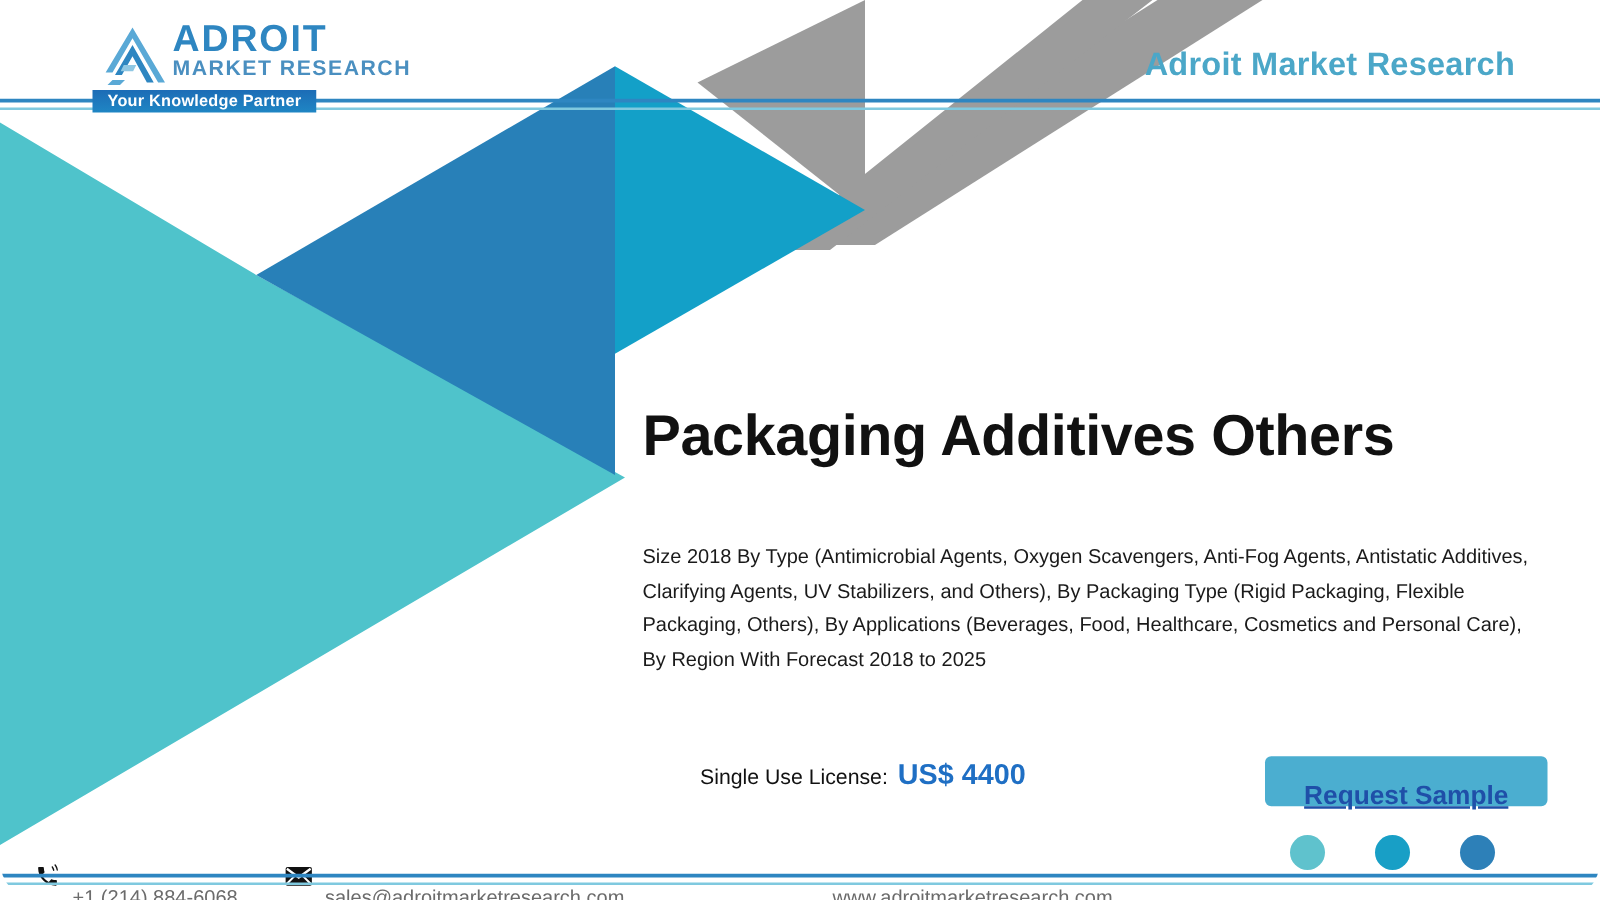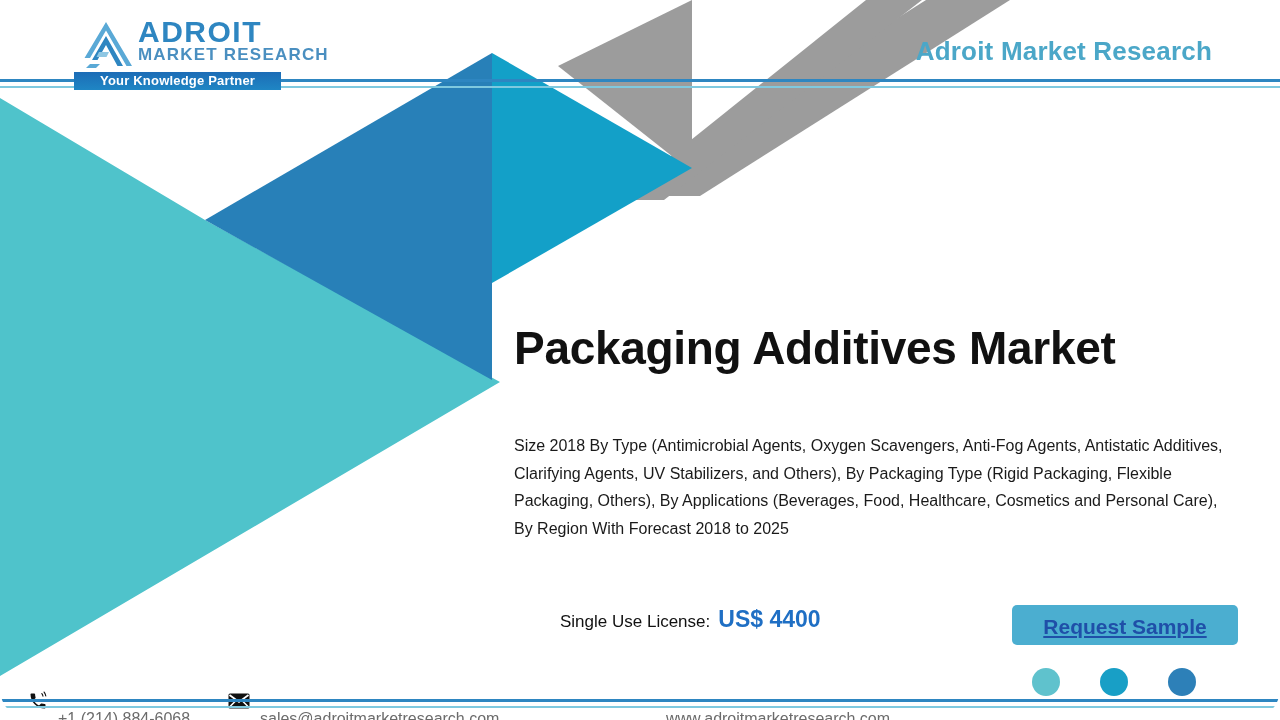--- a/index.html
+++ b/index.html
@@ -88,21 +88,21 @@
     color: #4A8FC0;
     letter-spacing: 1.2px;
     line-height: 14px;
     white-space: nowrap;
   }
   #logo-tagline {
     position: absolute;
     left: 74px;
     top: 72px;
     height: 18px;
-    padding: 0 26px;
+    padding: 0 12px;
     background: #1D6FB8;
     background: linear-gradient(180deg, #1C6CB6 0%, #1F86C4 100%);
     color: #ffffff;
     font-family: "Liberation Sans", sans-serif;
     font-size: 13px;
     font-weight: bold;
     line-height: 18px;
     letter-spacing: .2px;
     white-space: nowrap;
     z-index: 9;
@@ -173,21 +173,21 @@
     height: 40px;
     border: none;
     border-radius: 5px;
     background: #4BAED0;
     color: #1F4FA8;
     font-family: "Liberation Sans", sans-serif;
     font-size: 21px;
     font-weight: bold;
     text-decoration: underline;
     cursor: pointer;
-    padding: 2px;
+    padding: 12px;
     line-height: 40px;
     text-align: center;
   }
 
   
   #footer {
     position: absolute;
     left: 0;
     top: 662px;
     width: 1280px;
@@ -264,21 +264,21 @@
     </svg>
     <div id="logo-words">
       <div class="logo-adroit">ADROIT</div>
       <div class="logo-sub">MARKET RESEARCH</div>
     </div>
   </div>
   <div id="logo-tagline">Your Knowledge Partner</div>
 
   <div id="brand-title">Adroit Market Research</div>
 
-  <h1 id="report-title">Packaging Additives Market</h1>
+  <h1 id="report-title">Packaging Additives Others</h1>
   <p id="report-subtitle">Size 2018 By Type (Antimicrobial Agents, Oxygen Scavengers, Anti-Fog Agents, Antistatic Additives, Clarifying Agents, UV Stabilizers, and Others), By Packaging Type (Rigid Packaging, Flexible Packaging, Others), By Applications (Beverages, Food, Healthcare, Cosmetics and Personal Care), By Region With Forecast 2018 to 2025</p>
 
   <div id="license-row">
     <span id="license-label">Single Use License:</span>
     <span id="license-price">US$ 4400</span>
   </div>
 
   <button id="request-sample-button">Request Sample</button>
 
   <div id="footer">

